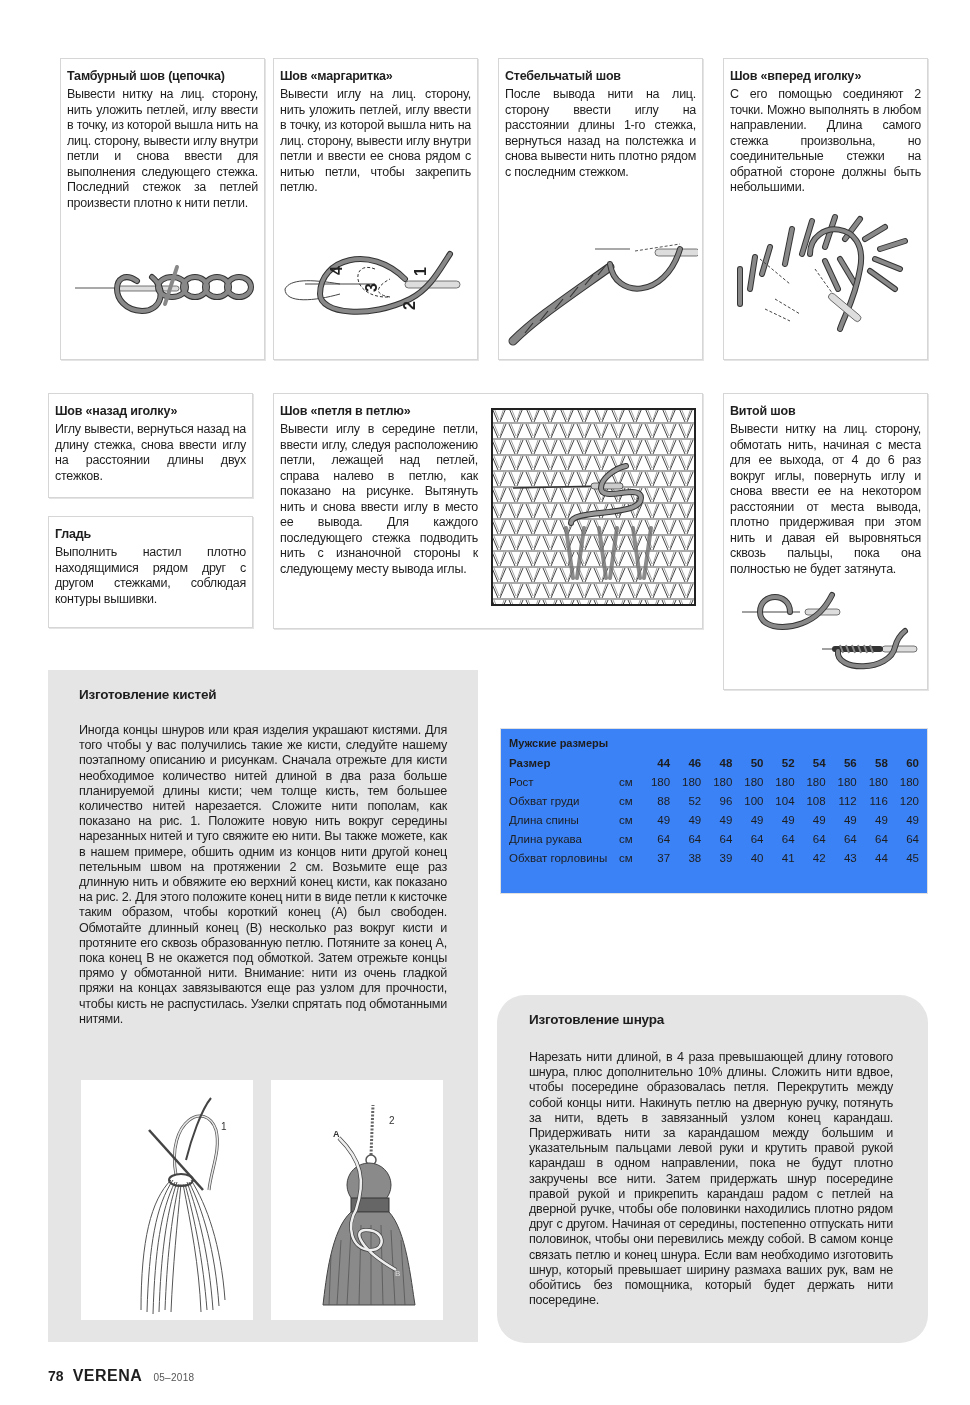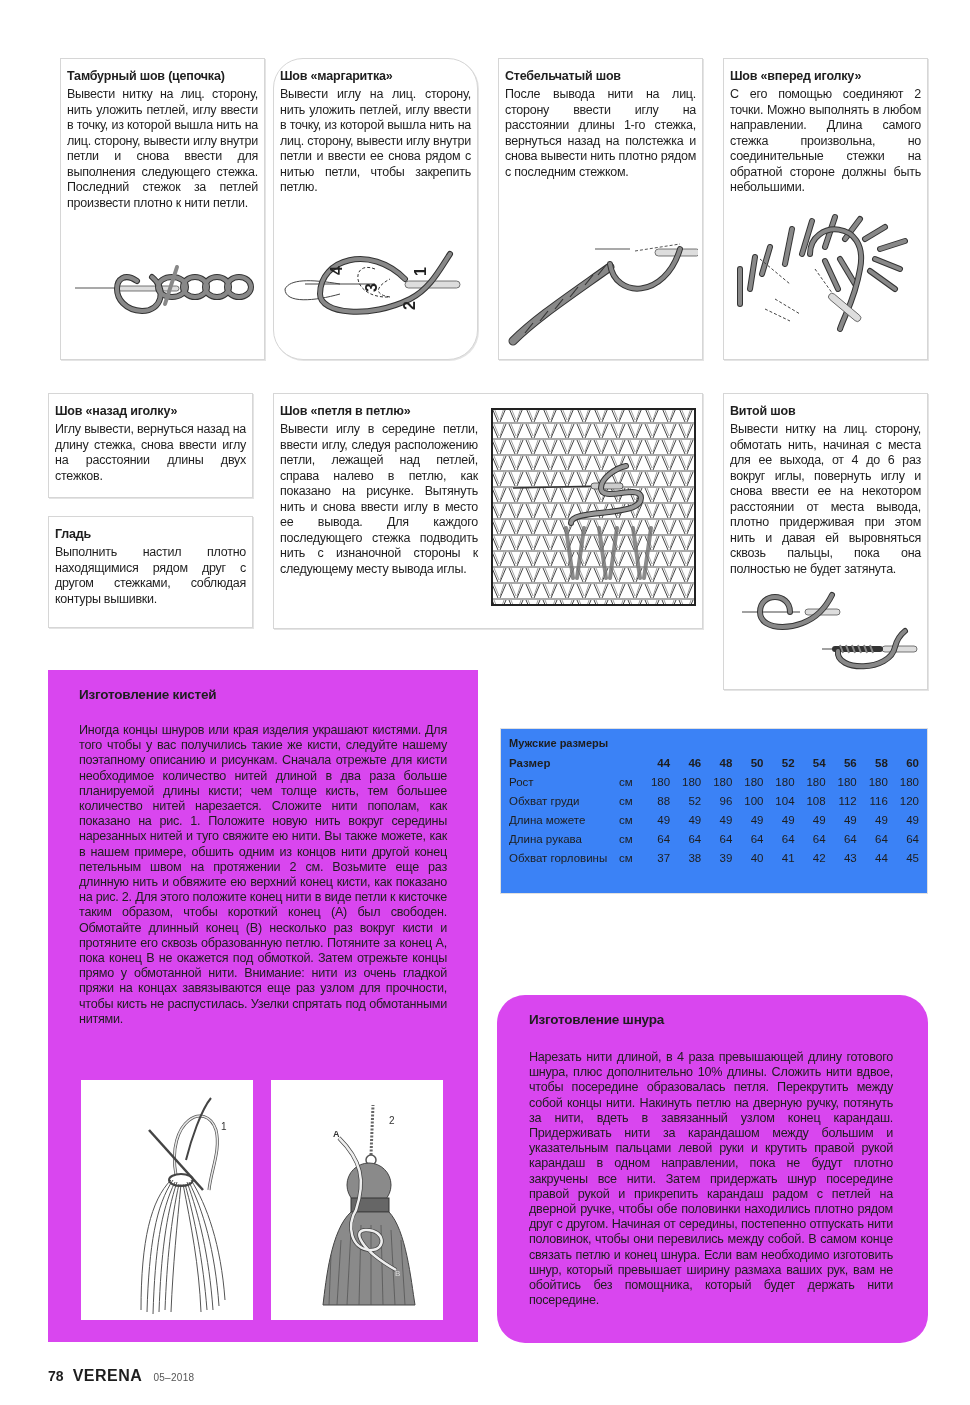--- a/index.html
+++ b/index.html
@@ -14,21 +14,21 @@
   .box h3 {
     margin: 0 0 4px 0; font-size: 12.5px; font-weight: bold; letter-spacing: -0.2px;
     font-family: "Liberation Sans Narrow", "Liberation Sans", sans-serif;
   }
   .box p {
     margin: 0; font-size: 12.5px; line-height: 15.5px; text-align: justify;
     transform-origin: left top; letter-spacing: -0.25px;
   }
   .illus { position: absolute; left: 6px; right: 6px; }
   .panel {
-    position: absolute; background: #d946ef; box-sizing: border-box; padding: 0 30px;
+    position: absolute; background: #e5e5e5; box-sizing: border-box; padding: 0 30px;
   }
   .panel h2 {
     margin: 0; font-size: 13.5px; font-weight: bold; position: absolute; letter-spacing: -0.2px;
   }
   .panel p {
     margin: 0; font-size: 12.6px; line-height: 15.2px; text-align: justify; position: absolute;
     letter-spacing: -0.25px;
   }
   .size-table {
     position: absolute; left: 500px; top: 728px; width: 428px; height: 166px;
@@ -66,21 +66,21 @@
       <path d="M70 22 C45 5, 40 50, 75 52 C95 52, 100 30, 85 18"></path>
       <ellipse cx="105" cy="28" rx="14" ry="10"></ellipse>
       <ellipse cx="128" cy="28" rx="12" ry="10"></ellipse>
       <ellipse cx="150" cy="28" rx="12" ry="10"></ellipse>
       <ellipse cx="172" cy="28" rx="12" ry="10"></ellipse>
       <path d="M98 45 L110 8"></path>
     </g>
   </svg>
 </div>
 
-<div class="box" style="left:273px;top:58px;width:205px;height:302px;border-radius:30px;">
+<div class="box" style="left:273px;top:58px;width:205px;height:302px;">
   <h3>Шов «маргаритка»</h3>
   <p>Вывести иглу на лиц. сторону, нить уложить петлей, иглу ввести в точку, из которой вышла нить на лиц. сторону, вывести иглу внутри петли и ввести ее снова рядом с нитью петли, чтобы закрепить петлю.</p>
   <svg class="illus" style="top:180px;" width="193" height="90" viewBox="0 0 193 90">
     <path d="M5 50 C10 40, 30 40, 60 45" fill="none" stroke="#444" stroke-width="1"></path>
     <path d="M5 50 C5 65, 35 62, 60 55" fill="none" stroke="#444" stroke-width="1"></path>
     <line x1="25" y1="45" x2="95" y2="45" stroke="#444" stroke-width="1.2"></line>
     <rect x="125" y="42" width="55" height="7" rx="3.5" fill="#ddd" stroke="#555" stroke-width="0.8"></rect>
     <path d="M95 30 C70 20, 70 60, 110 58 C90 55, 100 45, 110 40" fill="none" stroke="#333" stroke-width="1" stroke-dasharray="3,2"></path>
     <path d="M125 40 C90 5, 40 20, 40 55 C40 75, 90 80, 130 60 C150 50, 160 30, 170 15" fill="none" stroke="#333" stroke-width="6" stroke-linecap="round"></path>
     <path d="M125 40 C90 5, 40 20, 40 55 C40 75, 90 80, 130 60 C150 50, 160 30, 170 15" fill="none" stroke="#888" stroke-width="4" stroke-linecap="round"></path>
@@ -310,21 +310,21 @@
           <td>52</td>
           <td>96</td>
           <td>100</td>
           <td>104</td>
           <td>108</td>
           <td>112</td>
           <td>116</td>
           <td>120</td>
       </tr>
       <tr>
-        <td class="lbl">Длина можете</td>
+        <td class="lbl">Длина спины</td>
           <td class="unit">см</td>
         <td>49</td>
           <td>49</td>
           <td>49</td>
           <td>49</td>
           <td>49</td>
           <td>49</td>
           <td>49</td>
           <td>49</td>
           <td>49</td>

